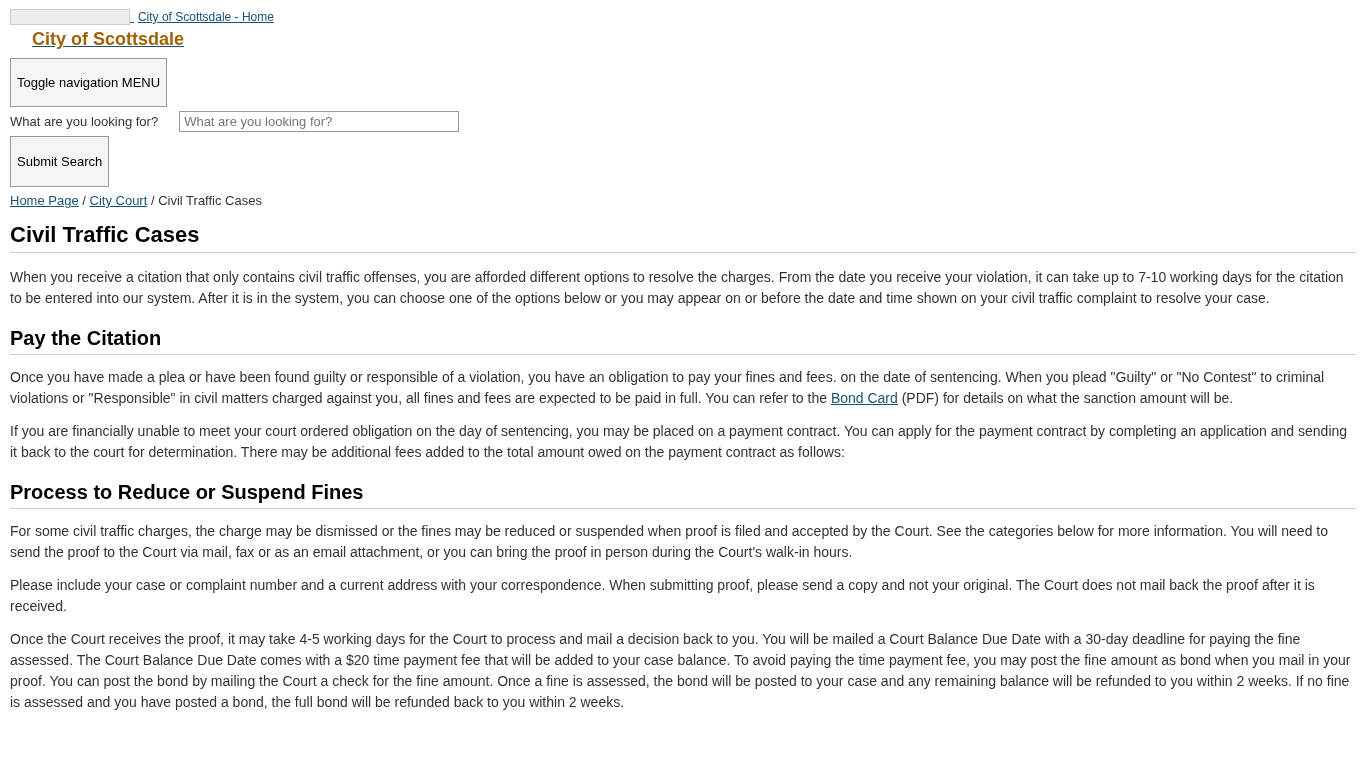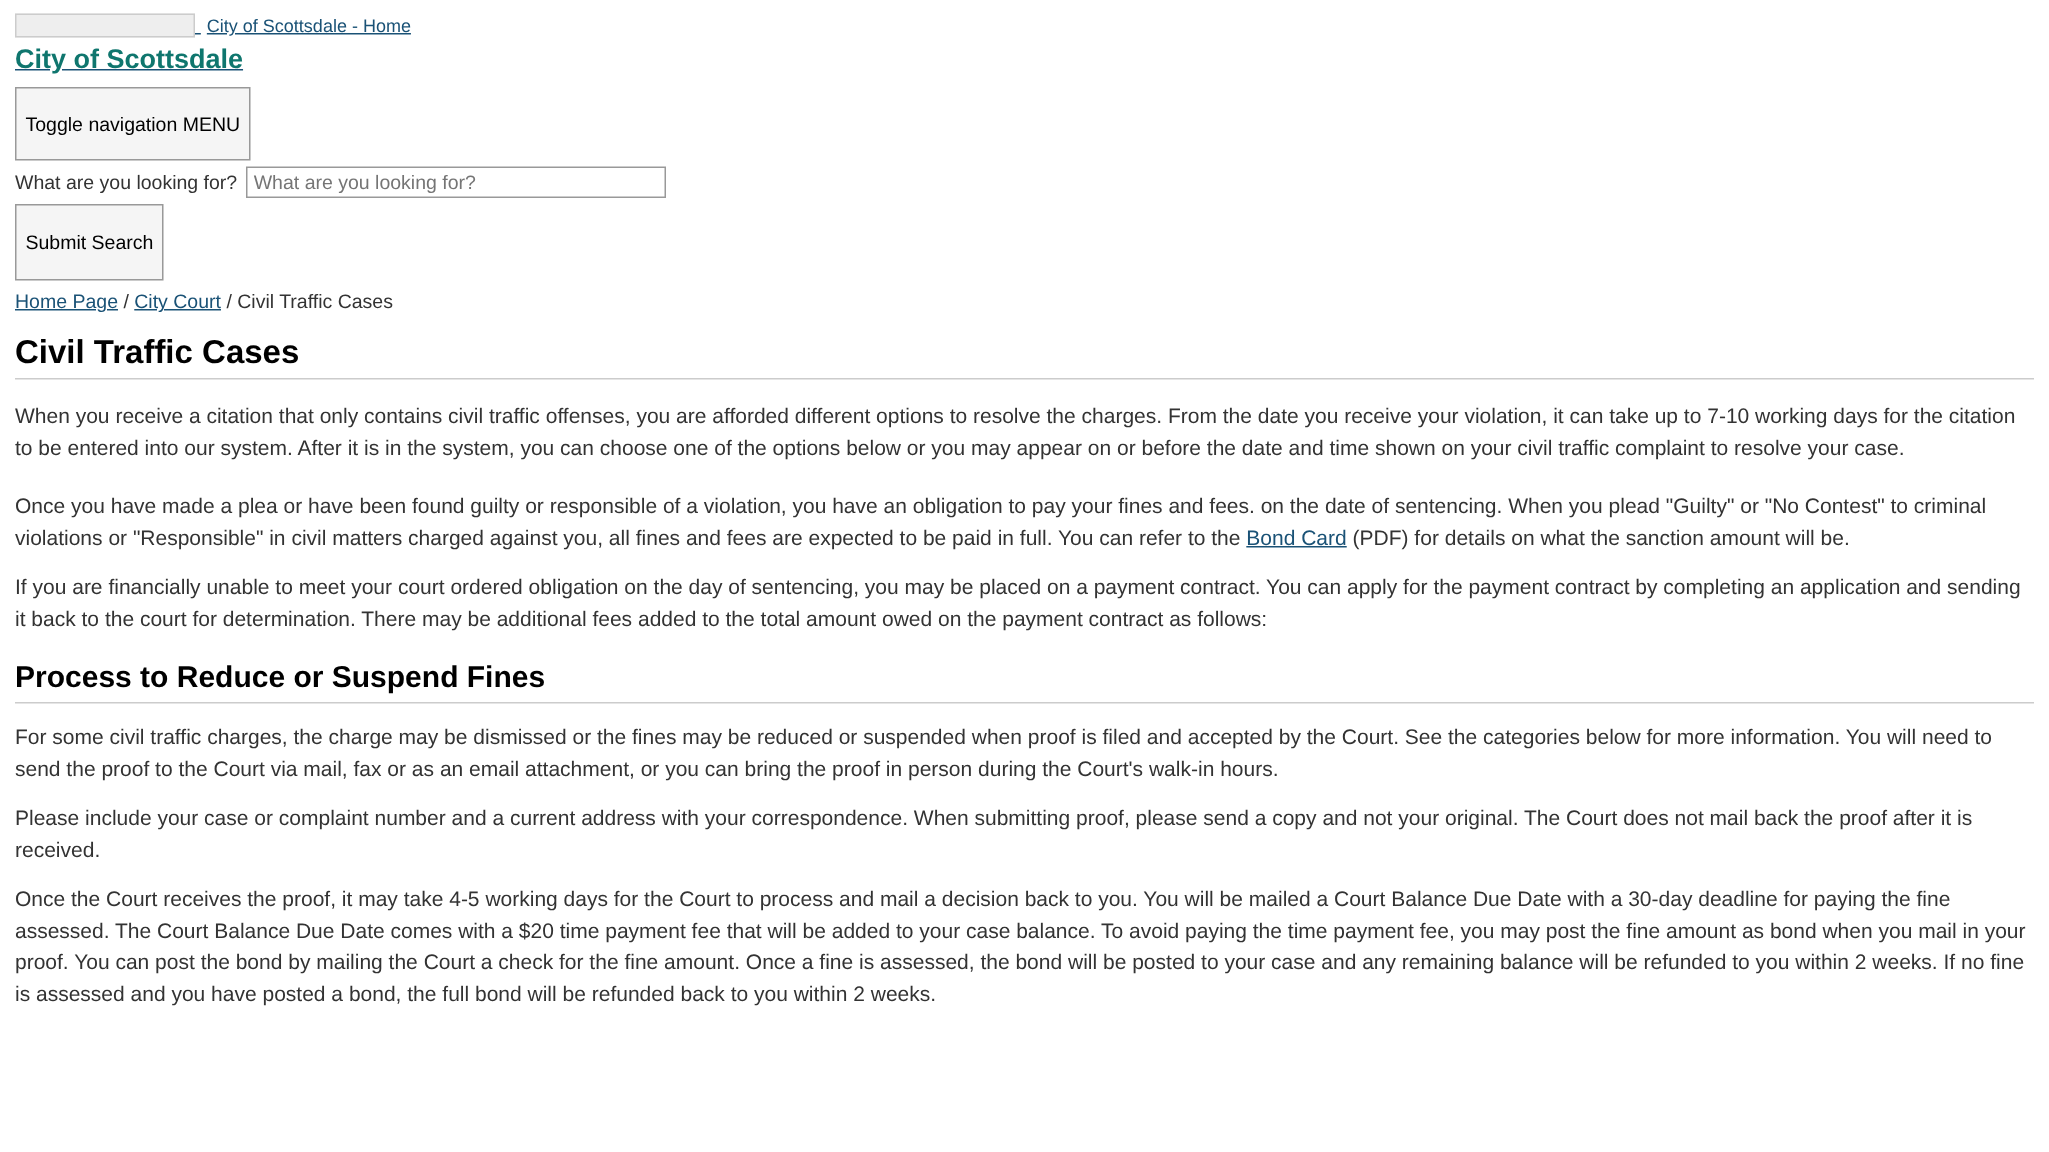--- a/index.html
+++ b/index.html
@@ -26,37 +26,38 @@
       width: 120px;
       height: 16px;
       background: #eee;
       border: 1px solid #ccc;
       display: inline-block;
       vertical-align: middle;
     }
     .site-title {
       font-size: 18px;
       font-weight: bold;
-      color: #0f766e;
+      color: #a16207;
       margin-bottom: 8px;
       display: block;
+      margin-left: 22px;
     }
     .nav-toggle-btn {
       display: inline-block;
       padding: 16px 6px;
       border: 1px solid #999;
       background: #f5f5f5;
       cursor: pointer;
       font-size: 13px;
       margin-bottom: 4px;
     }
     .search-row {
       display: flex;
       align-items: center;
-      gap: 6px;
+      gap: 21px;
       margin-bottom: 4px;
     }
     .search-label {
       font-size: 13px;
       white-space: nowrap;
     }
     .search-input {
       border: 1px solid #999;
       padding: 2px 4px;
       font-size: 13px;
@@ -153,20 +154,21 @@
 </div>
 
 
 <h1 class="page-title">Civil Traffic Cases</h1>
 
 
 <p class="section-intro">When you receive a citation that only contains civil traffic offenses, you are afforded different options to resolve the charges.  From the date you receive your violation, it can take up to 7-10 working days for the citation to be entered into our system.  After it is in the system, you can choose one of the options below or you may appear on or before the date and time shown on your civil traffic complaint to resolve your case.</p>
 
 
 <div class="section-block">
+  <h2 class="section-heading">Pay the Citation</h2>
   <p class="section-para">
     Once you have made a plea or have been found guilty or responsible of a violation, you have an obligation to pay your fines and fees. on the date of sentencing. When you plead "Guilty" or "No Contest" to criminal violations or "Responsible" in civil matters charged against you, all fines and fees are expected to be paid in full. You can refer to the <a href="#">Bond Card</a> (PDF) for details on what the sanction amount will be.
   </p>
   <p class="section-para">
     If you are financially unable to meet your court ordered obligation on the day of sentencing, you may be placed on a payment contract.  You can apply for the payment contract by completing an application and sending it back to the court for determination.  There may be additional fees added to the total amount owed on the payment contract as follows:
   </p>
 </div>
 
 
 <div class="section-block">

